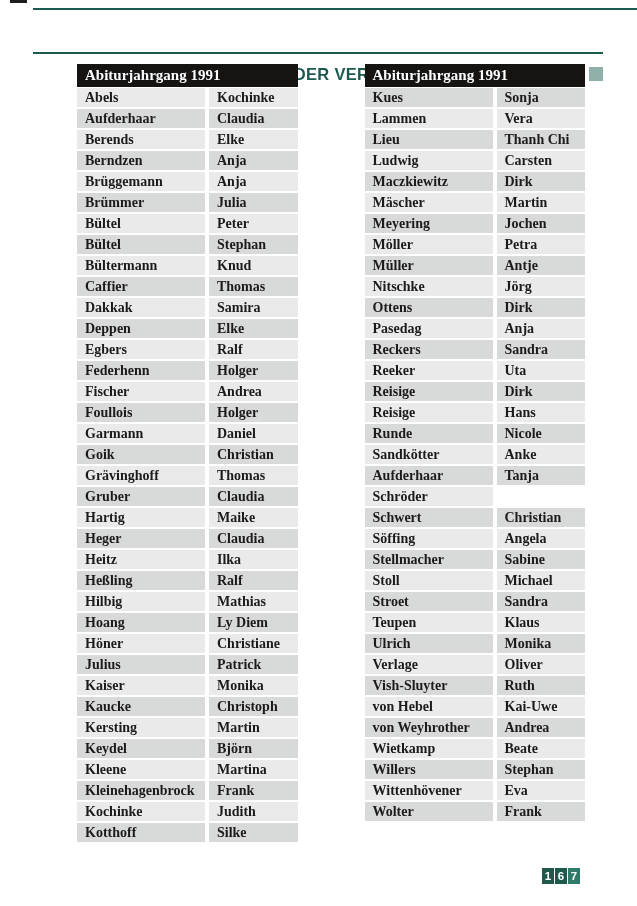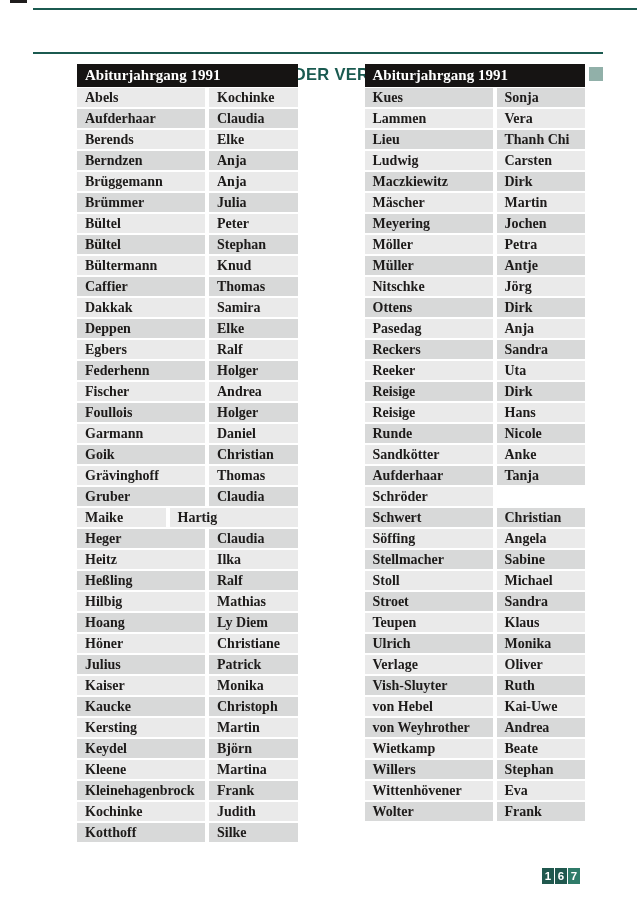--- a/index.html
+++ b/index.html
@@ -231,22 +231,22 @@
         </div>
         <div class="row">
           <div class="cell lastname">Grävinghoff</div>
           <div class="cell firstname">Thomas</div>
         </div>
         <div class="row">
           <div class="cell lastname">Gruber</div>
           <div class="cell firstname">Claudia</div>
         </div>
         <div class="row">
+          <div class="cell lastname">Hartig</div>
           <div class="cell firstname">Maike</div>
-          <div class="cell lastname">Hartig</div>
         </div>
         <div class="row">
           <div class="cell lastname">Heger</div>
           <div class="cell firstname">Claudia</div>
         </div>
         <div class="row">
           <div class="cell lastname">Heitz</div>
           <div class="cell firstname">Ilka</div>
         </div>
         <div class="row">

